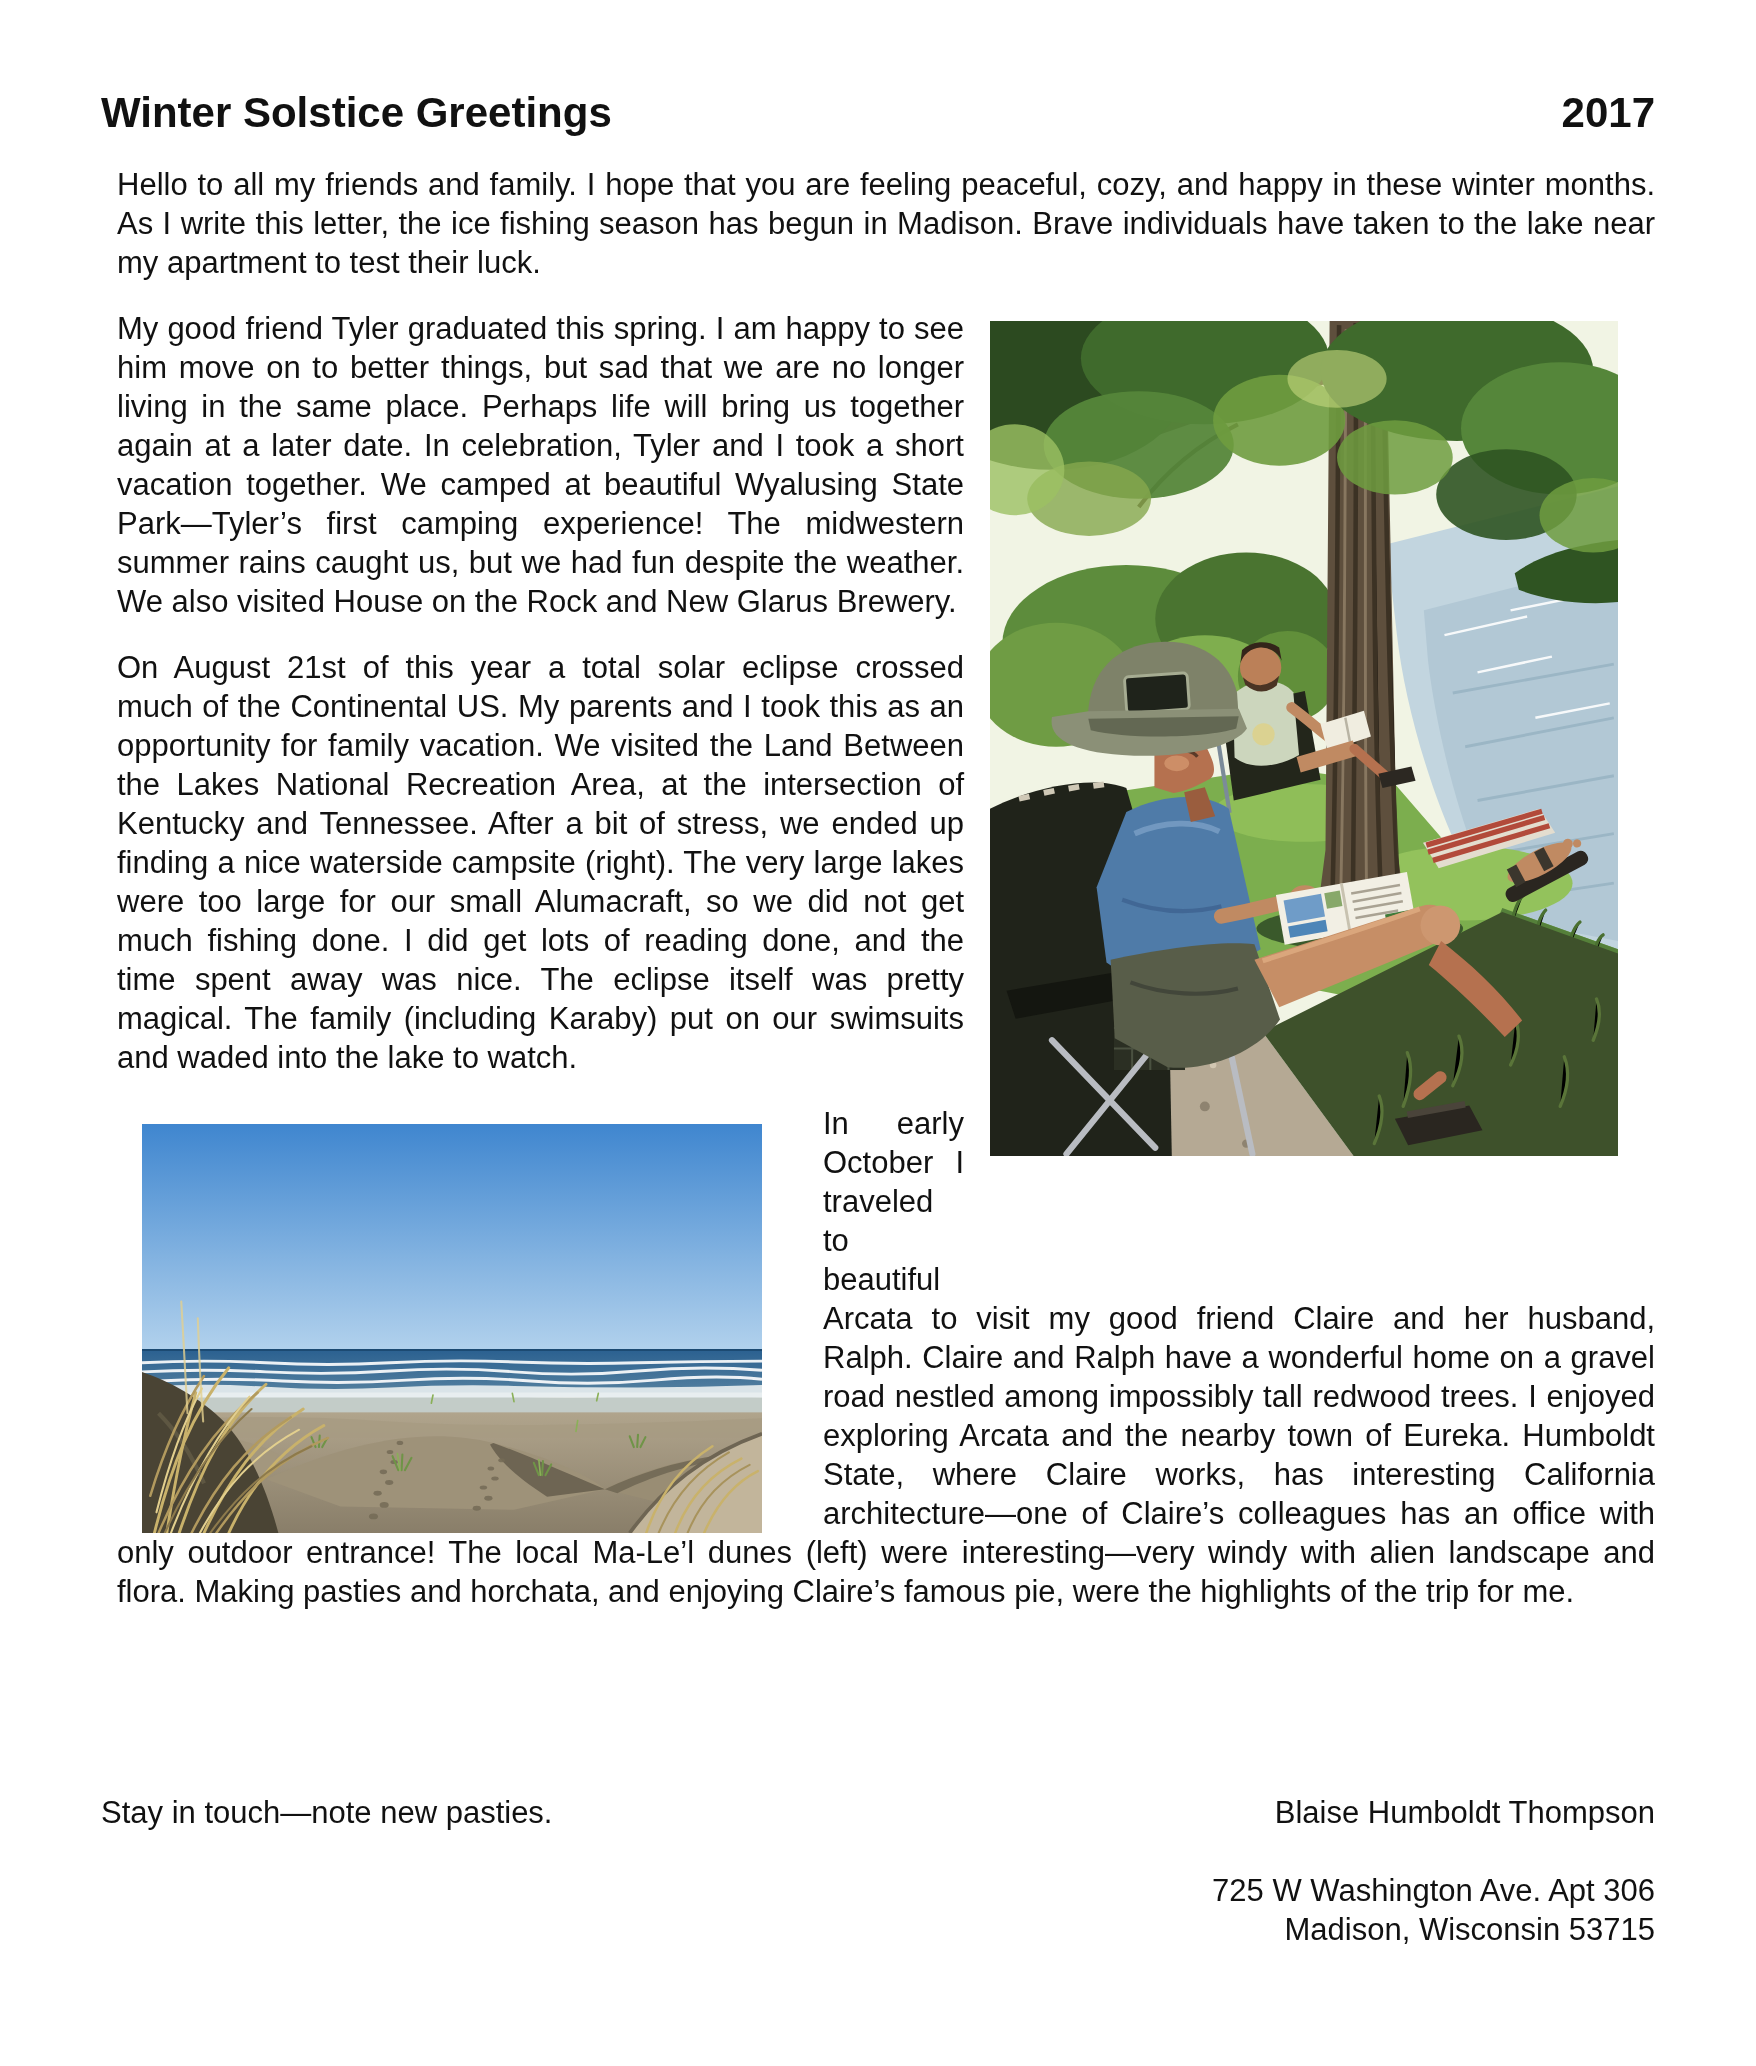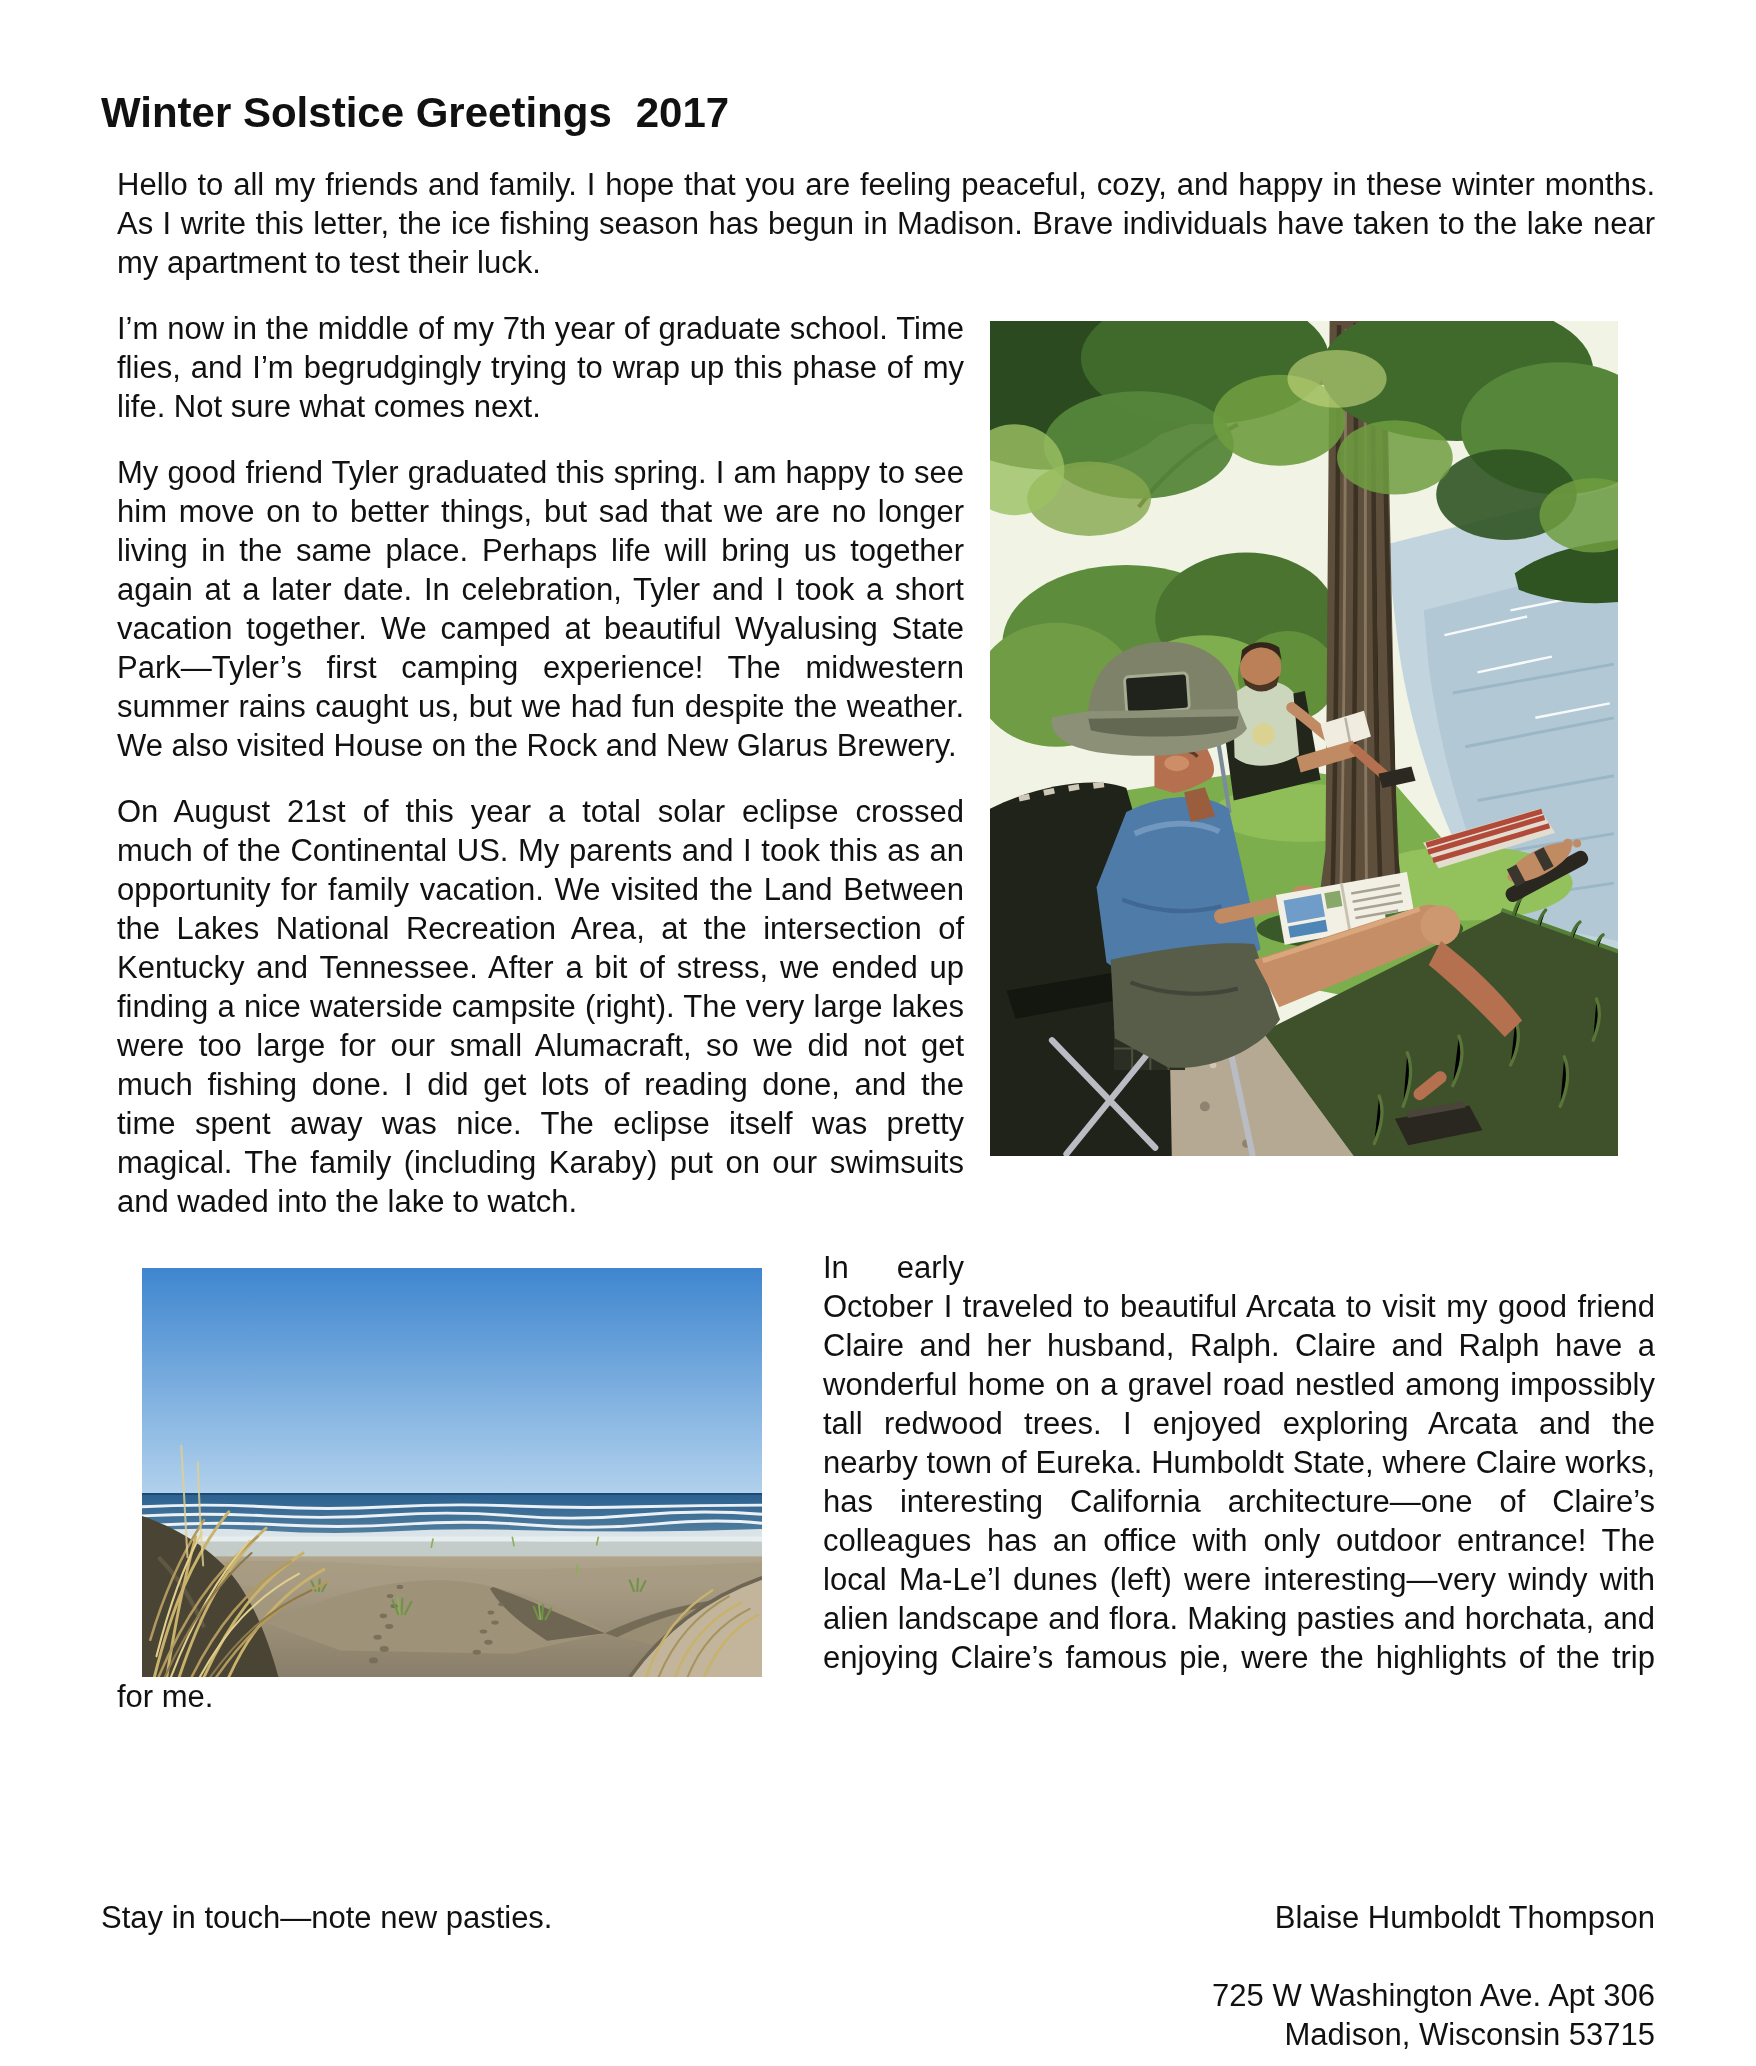--- a/index.html
+++ b/index.html
@@ -11,21 +11,21 @@
     padding: 88px 101px 0 101px;
     background: #ffffff;
     color: #111111;
     font-family: "Liberation Sans", sans-serif;
     font-size: 31px;
     line-height: 39px;
     overflow: hidden;
   }
   .titlebar {
     display: flex;
-    justify-content: flex-start;
+    justify-content: space-between;
     align-items: baseline;
     font-weight: bold;
     font-size: 42px;
     line-height: 49px;
     margin-bottom: 28px;
     gap: 24px;
   }
   p.para {
     margin: 0 0 27px 16px;
     text-align: justify;
@@ -290,21 +290,20 @@
           </g>
 
           <g>
             <path d="M980 1930 L1160 1898 L1192 1958 L1012 1994 Z" fill="#2a2620"></path>
             <path d="M1010 1920 L1150 1895" stroke="#4a443a" stroke-width="16"></path>
             <path d="M1040 1870 L1090 1830" stroke="#b5714f" stroke-width="30" stroke-linecap="round"></path>
           </g>
         </g>
       </svg>
     </figure>
-    <p class="para">I’m now in the middle of my 7th year of graduate school. Time flies, and I’m begrudgingly trying to wrap up this phase of my life. Not sure what comes next.</p>
     <p class="para">My good friend Tyler graduated this spring. I am happy to see him move on to better things, but sad that we are no longer living in the same place. Perhaps life will bring us together again at a later date. In celebration, Tyler and I took a short vacation together. We camped at beautiful Wyalusing State Park—Tyler’s first camping experience! The midwestern summer rains caught us, but we had fun despite the weather. We also visited House on the Rock and New Glarus Brewery.</p>
     <p class="para">On August 21st of this year a total solar eclipse crossed much of the Continental US. My parents and I took this as an opportunity for family vacation. We visited the Land Between the Lakes National Recreation Area, at the intersection of Kentucky and Tennessee. After a bit of stress, we ended up finding a nice waterside campsite (right). The very large lakes were too large for our small Alumacraft, so we did not get much fishing done. I did get lots of reading done, and the time spent away was nice. The eclipse itself was pretty magical. The family (including Karaby) put on our swimsuits and waded into the lake to watch.</p>
   </section>
 
   <section class="flow">
     <figure class="photo dunes">
       <svg viewBox="0 0 1500 990" preserveAspectRatio="none">
         <defs>
           <linearGradient id="skyGrad" x1="0" y1="0" x2="0" y2="1">
             <stop offset="0" stop-color="#3f86cf"></stop>

